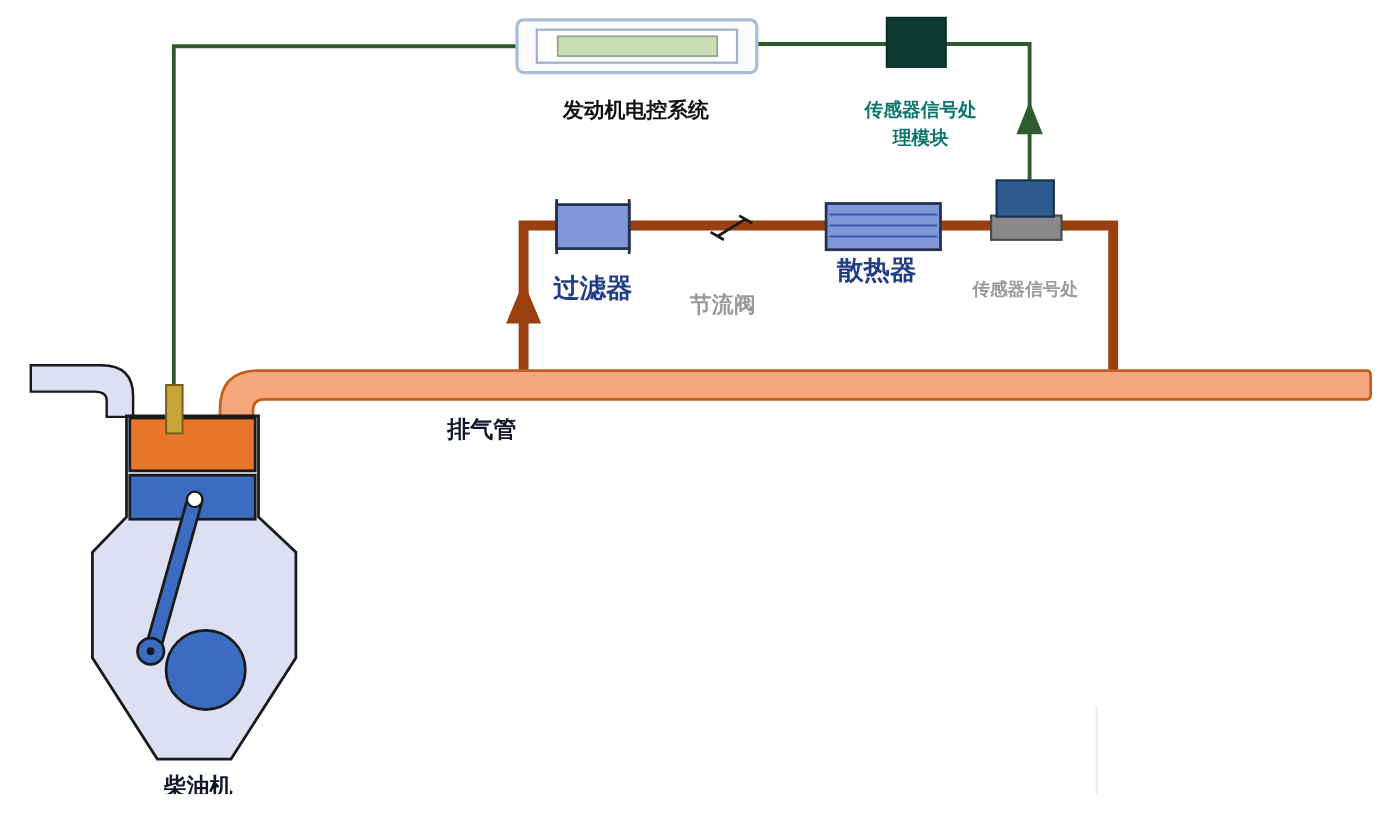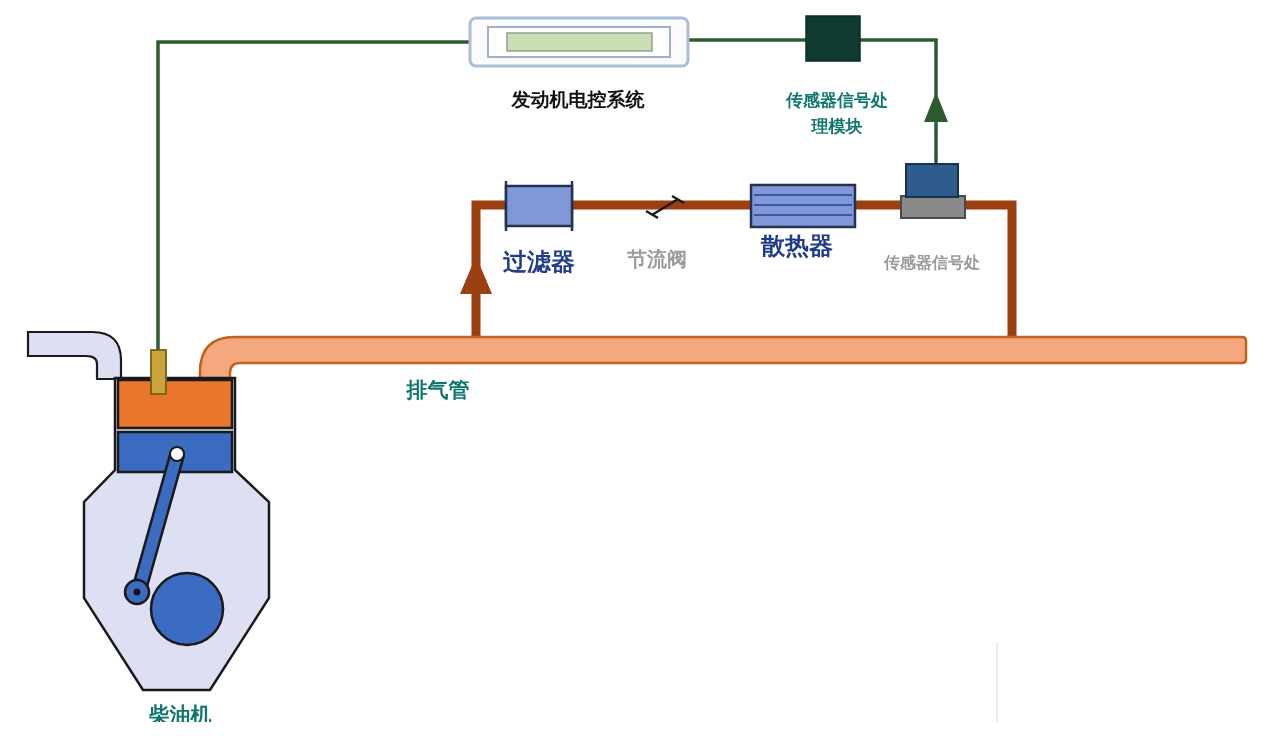--- a/index.html
+++ b/index.html
@@ -8,21 +8,21 @@
     overflow:hidden;
     font-family:Liberation Mono, monospace;
   }
   #stage svg { position:absolute; left:0; top:0; display:block; }
   .lbl { position:absolute; transform:translateX(-50%); white-space:nowrap; font-weight:bold; }
   .lbl-black { color:#111111; font-size:19px; }
   .lbl-module { color:#0f766e; font-size:17px; text-align:center; line-height:1.5; }
   .lbl-blue  { color:#203D8A; font-size:24px; }
   .lbl-gray  { color:#9A9A9A; font-size:20px; }
   .lbl-gray-sm { color:#9A9A9A; font-size:16px; }
-  .lbl-red   { color:#0f766e; font-size:21px; }
+  .lbl-red   { color:#0f172a; font-size:21px; }
 </style>
 </head>
 <body>
 
 <div id="stage">
 
   <svg width="1269" height="742" viewBox="0 0 1269 742">
 
     <g fill="none" stroke-width="3.5" stroke="#2E5B2E">
       <polyline points="158,358 158,42 470,42"></polyline>
@@ -92,21 +92,21 @@
 
   <div class="lbl lbl-black" style="left:578px; top:87px;">发动机电控系统</div>
 
   <div class="lbl lbl-module" style="left:837px; top:89px;">
     <div>传感器信号处</div>
     <div>理模块</div>
   </div>
 
   <div class="lbl lbl-blue" style="left:539px; top:246px;">过滤器</div>
 
-  <div class="lbl lbl-gray" style="left:657px; top:246px;">节流阀</div>
+  <div class="lbl lbl-gray" style="left:657px; top:264px;">节流阀</div>
 
   <div class="lbl lbl-blue" style="left:797px; top:230px;">散热器</div>
 
   <div class="lbl lbl-gray-sm" style="left:932px; top:253px;">传感器信号处</div>
 
   <div class="lbl lbl-red" style="left:438px; top:376px;">排气管</div>
 
   <div class="lbl lbl-red" style="left:180px; top:701px;">柴油机</div>
 
 </div>

